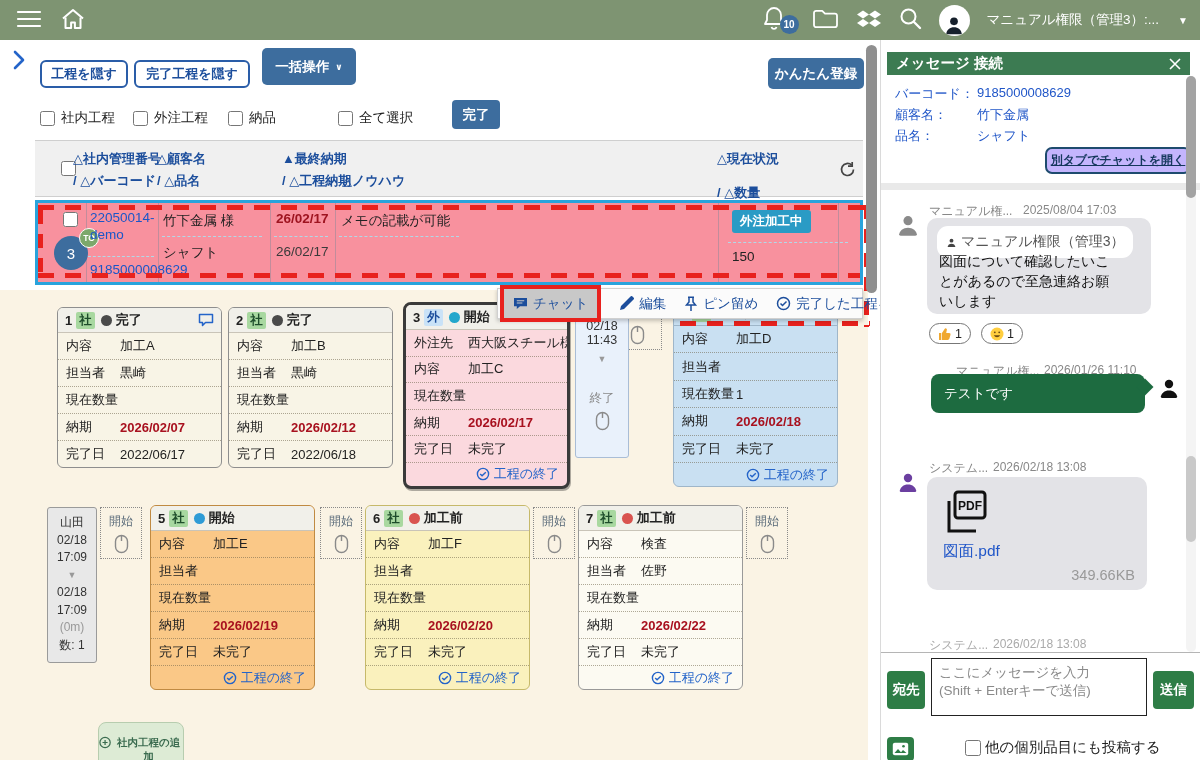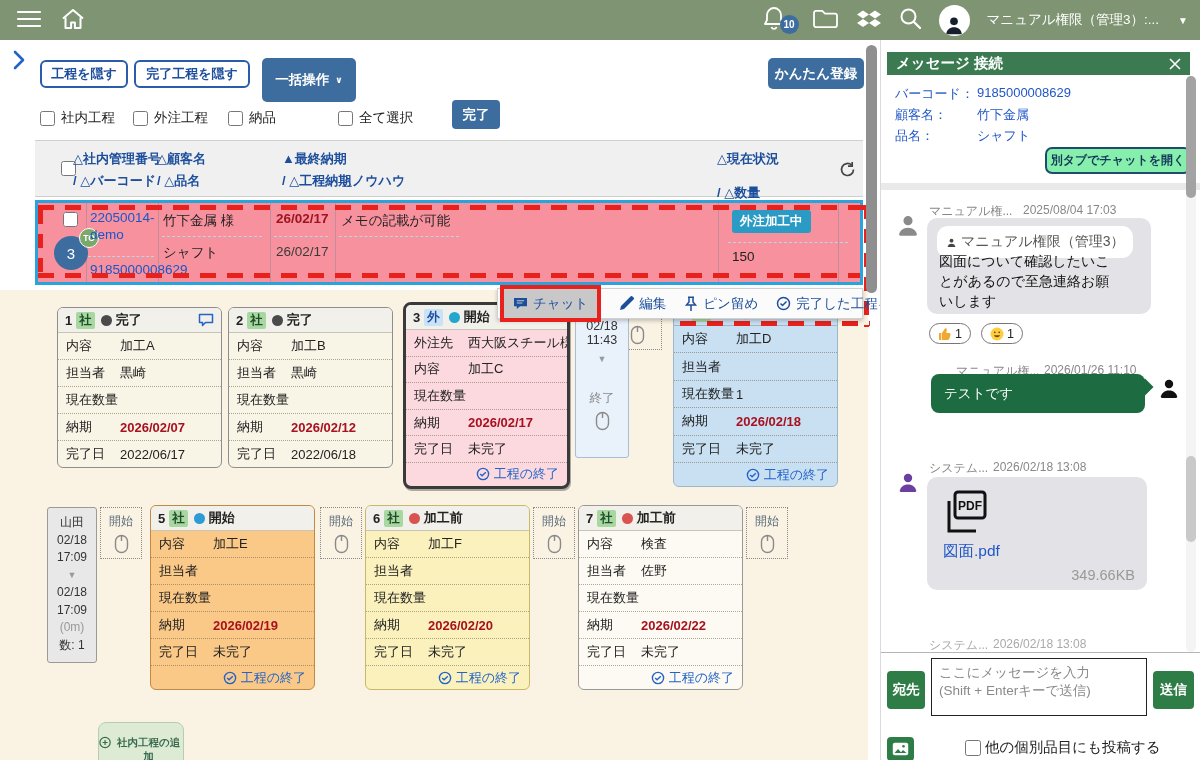--- a/index.html
+++ b/index.html
@@ -31,21 +31,21 @@
 
   .chev-main { position:absolute; left:12px; top:10px; color:#2464C9; }
 
   .btn-outline { position:absolute; border:2px solid #2A5DA8; color:#1C4E9C; font-weight:bold;
                  font-size:13px; background:#fff; border-radius:6px;
                  display:flex; align-items:center; justify-content:center; }
   .btn-solid { position:absolute; background:#3D6D9E; color:#fff; font-weight:bold; font-size:13.5px;
                border-radius:5px; display:flex; align-items:center; justify-content:center; gap:6px; }
   #btn-hide { left:40px; top:20px; width:88px; height:28px; }
   #btn-hide-done { left:134px; top:20px; width:116px; height:28px; }
-  #btn-bulk { left:262px; top:18px; width:94px; height:44px; }
+  #btn-bulk { left:262px; top:8px; width:94px; height:37px; }
   #btn-easy { left:768px; top:18px; width:96px; height:31px; }
   #btn-complete { left:452px; top:60px; width:48px; height:29px; border-radius:4px; }
   .bulk-caret { font-size:9px; }
 
   .filt { position:absolute; top:68px; display:flex; align-items:center; gap:6px;
           font-size:13.5px; color:#222; height:20px; }
   .filt input { width:15px; height:15px; }
   #f1{left:40px;} #f2{left:133px;} #f3{left:228px;} #f4{left:338px;}
 
   
@@ -155,23 +155,23 @@
   
   #sidebar { position:absolute; left:880px; top:40px; width:320px; height:720px; background:#fff;
              border-left:1px solid #DADADA; overflow:hidden; }
   .schat-title { position:absolute; left:6px; top:12px; width:303px; height:23px; background:#3C7B52;
                  color:#fff; font-weight:bold; font-size:14.5px; display:flex; align-items:center;
                  padding:0 9px; }
   .schat-close { margin-left:auto; display:flex; }
   .info-row { position:absolute; left:14px; font-size:13px; color:#2056C8; display:flex; }
   .info-label { width:82px; flex:none; }
   #ir1{top:45px;} #ir2{top:66px;} #ir3{top:87px;}
-  .open-tab { position:absolute; left:164px; top:107px; width:146px; height:27px; background:#86efac;
+  .open-tab { position:absolute; left:164px; top:107px; width:146px; height:27px; background:#c4b5fd;
               border:2px solid #1E4B6E; border-radius:7px; color:#14375C; font-size:12px; font-weight:bold;
-              display:flex; align-items:center; justify-content:center; }
+              display:flex; align-items:center; justify-content:center;text-decoration:underline; }
   .sdivider { position:absolute; left:0; top:143px; width:320px; height:7px; background:#E9E9E9; }
 
   .msgs { position:absolute; left:0; top:150px; width:320px; height:462px; overflow:hidden; background:#fff; }
   .mname { position:absolute; font-size:12px; color:#888; white-space:nowrap; }
   .cavatar { position:absolute; border-radius:50%; display:flex; align-items:flex-end;
              justify-content:center; overflow:hidden; }
   .bubble { position:absolute; background:#E3E3E7; border-radius:10px; }
   .mention { position:absolute; left:10px; top:8px; height:21px; background:#fff; border-radius:11px;
              padding:16px 9px; font-size:14px; color:#555; display:flex; align-items:center; gap:4px; }
   .btext { position:absolute; left:12px; top:34px; width:178px; font-size:14px; line-height:1.42; color:#111; }

